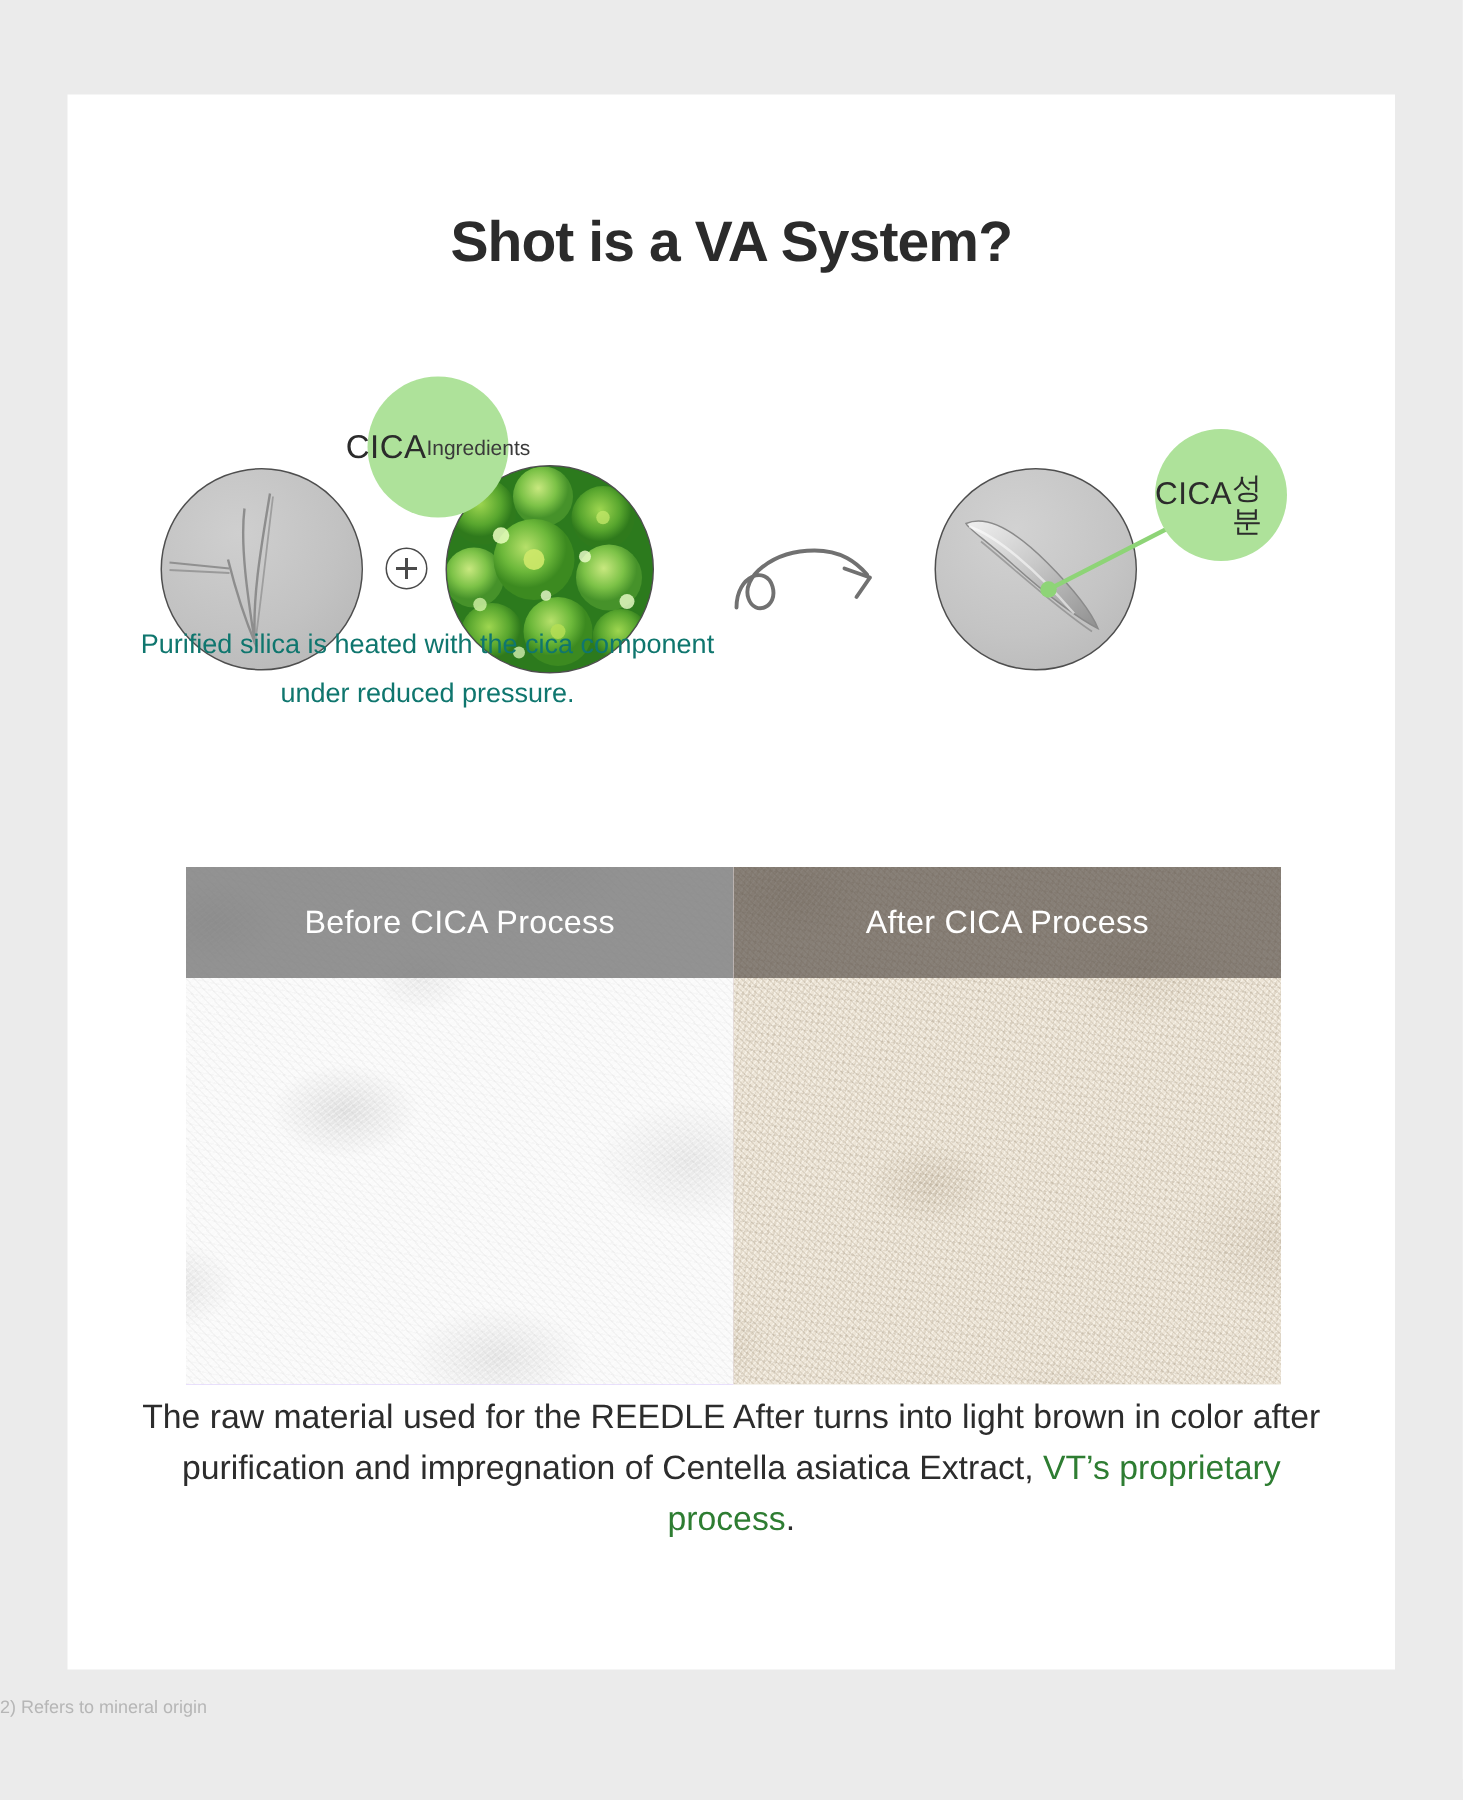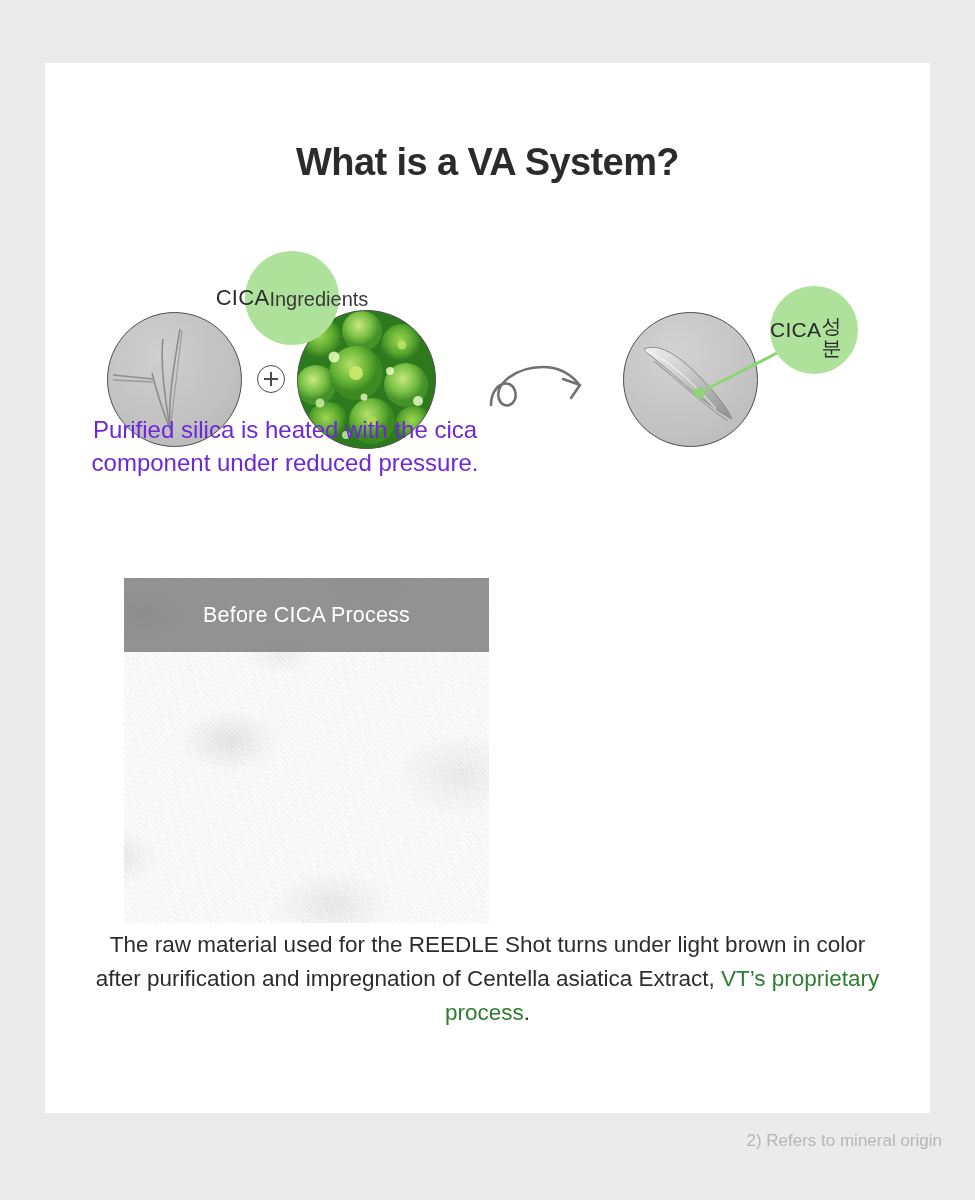--- a/index.html
+++ b/index.html
@@ -121,44 +121,44 @@
     line-height: 1.1;
     z-index: 4;
   }
   .badge-left {
     left: 200px;
     top: 58px;
     width: 94px;
     height: 94px;
   }
   .badge-left .b-main { font-size: 22px; color: #2b2b2b; letter-spacing: 0.3px; }
-  .badge-left .b-sub  { font-size: 20px; color: #3a3a3a; margin-top: 2px; }
+  .badge-left .b-sub  { font-size: 14px; color: #3a3a3a; margin-top: 2px; }
 
   .badge-right {
     left: 725px;
     top: 93px;
     width: 88px;
     height: 88px;
   }
   .badge-right .b-main { font-size: 21px; color: #2b2b2b; letter-spacing: 0.3px; }
   .badge-right .b-sub  { font-size: 20px; color: #2b2b2b; margin-top: 14px; }
 
   
   .connector { position: absolute; left: 640px; top: 130px; z-index: 3; }
 
   
   .arrow { position: absolute; left: 440px; top: 150px; z-index: 3; }
 
   
   .caption {
     position: absolute;
     top: 350px;
-    font-size: 24px;
+    font-size: 18px;
     line-height: 33px;
-    color: #6d28d9;
+    color: #0f766e;
     text-align: center;
   }
   .caption-left  { left: 40px;  width: 400px; }
   .caption-right { left: 470px; width: 380px; }
 
   
   .compare {
     position: absolute;
     left: 79px;
     top: 515px;
@@ -237,36 +237,36 @@
     text-align: center;
     font-size: 22.5px;
     line-height: 34px;
     color: #2c2c2c;
   }
   .hl { color: #2e7d32; }
 
   
   .footnote {
     position: absolute;
-    left: 12px;
+    left: 0;
     top: 1131px;
     width: 930px;
-    text-align: right;
-    font-size: 17px;
+    text-align: left;
+    font-size: 12px;
     color: #b6b6b6;
   }
 </style>
 </head>
 <body>
 
 <div class="page">
 
   <div class="card">
 
-    <h1 class="title">What is a VA System?</h1>
+    <h1 class="title">Shot is a VA System?</h1>
 
     <div class="diagram">
 
       <div class="circ circ-silica">
         <span>
           <svg width="135" height="135" viewBox="0 0 135 135">
             <path d="M72 16 C 66 52, 60 86, 62 116 C 57 84, 52 50, 55 26" fill="none" stroke="#8d8d8d" stroke-width="1.6"></path>
             <path d="M44 60 C 50 84, 57 104, 63 118" fill="none" stroke="#8d8d8d" stroke-width="1.6"></path>
             <path d="M5 62 L 45 66" fill="none" stroke="#909090" stroke-width="1.5"></path>
             <path d="M5 67 L 45 69" fill="none" stroke="#9a9a9a" stroke-width="1.5"></path>
@@ -365,21 +365,26 @@
     </div>
 
     <p class="caption caption-left">Purified silica is heated with the cica component under reduced pressure.</p>
 
     <div class="compare">
       <div class="pane pane-before">
         <span class="tex"></span>
         <span class="grain"></span>
         <span class="pane-label">Before CICA Process</span>
       </div>
+      <div class="pane pane-after">
+        <span class="tex"></span>
+        <span class="grain"></span>
+        <span class="pane-label">After CICA Process</span>
+      </div>
     </div>
 
-    <p class="footer-text"><span>The raw material used for the REEDLE Shot turns under light brown in color after purification and impregnation of Centella asiatica Extract, </span><span class="hl">VT’s proprietary process</span><span>.</span></p>
+    <p class="footer-text"><span>The raw material used for the REEDLE After turns into light brown in color after purification and impregnation of Centella asiatica Extract, </span><span class="hl">VT’s proprietary process</span><span>.</span></p>
 
   </div>
 
   <div class="footnote">2) Refers to mineral origin</div>
 
 </div>
 
 </body></html>

